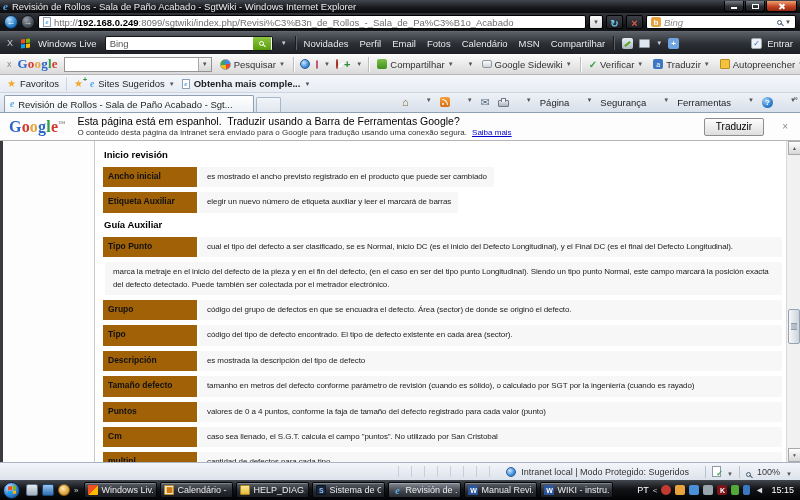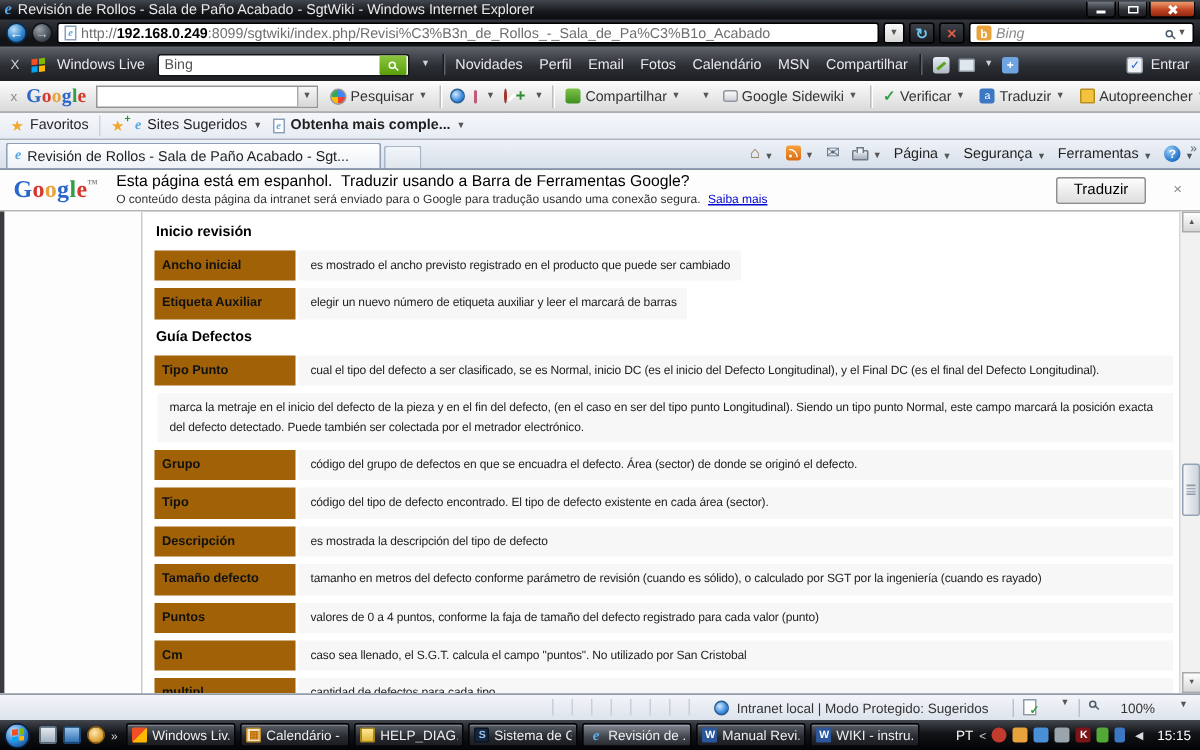--- a/index.html
+++ b/index.html
@@ -116,21 +116,21 @@
   .favitem{display:flex;align-items:center;gap:4px;white-space:nowrap}
 
   
   .tabbar{height:20px;flex:none;display:flex;align-items:flex-end;padding:0 4px;font-size:9.5px;color:#1f1f1f;
           background:linear-gradient(#eef1f7,#d8e0eb);border-bottom:1px solid #8fa0b5;position:relative}
   .tab{height:17px;width:250px;display:flex;align-items:center;gap:4px;padding:0 5px;white-space:nowrap;overflow:hidden;
        background:linear-gradient(#ffffff,#eef2f7);border:1px solid #8fa0b5;border-bottom:none;border-radius:2px 2px 0 0}
   .tabstub{height:15px;width:25px;margin-left:2px;background:linear-gradient(#f2f5f9,#e0e6ef);
            border:1px solid #a9b6c7;border-bottom:none;border-radius:2px 2px 0 0}
   .cmds{margin-left:auto;display:flex;align-items:center;gap:8px;height:100%;padding-bottom:1px}
-  .cmd{display:flex;align-items:flex-end;gap:3px;white-space:nowrap}
+  .cmd{display:flex;align-items:flex-start;gap:17px;white-space:nowrap}
   .i-home::after{content:"\2302";color:#8a6d3b;font-size:11px;line-height:1}
   .i-feed{width:10px;height:10px;border-radius:2px;background:linear-gradient(#f6a13b,#d96d12);position:relative}
   .i-feed::before{content:"";position:absolute;left:2px;bottom:2px;width:2px;height:2px;background:#fff;border-radius:50%}
   .i-feed::after{content:"";position:absolute;left:2px;bottom:2px;width:5px;height:5px;border:1.4px solid #fff;
                  border-left:none;border-bottom:none;border-radius:0 100% 0 0}
   .i-mail::after{content:"\2709";color:#5a6b7d;font-size:11px;line-height:1}
   .i-print{width:11px;height:7px;background:linear-gradient(#e6eaef,#aab2bc);border:1px solid #6f7b88;border-radius:1px;position:relative;margin-top:3px}
   .i-print::before{content:"";position:absolute;top:-3px;left:2px;right:2px;height:3px;background:#f0f3f6;border:1px solid #6f7b88;border-bottom:none}
   .i-help{width:11px;height:11px;border-radius:50%;background:radial-gradient(circle at 35% 30%,#9ed0f5,#2e7fd2 60%,#14528f);
           color:#fff;font-size:8px;font-weight:bold;display:flex;align-items:center;justify-content:center}
@@ -169,21 +169,21 @@
   .sthumb::after{content:"";width:6px;height:5px;border-top:1px solid #8c9aa9;border-bottom:1px solid #8c9aa9;
                  background:linear-gradient(#8c9aa9 1px,transparent 1px) center/6px 2px}
 
   
   .statusbar{height:18px;flex:none;display:flex;align-items:center;gap:6px;padding:0 8px;font-size:9px;color:#333;
              background:linear-gradient(#f3f5f9,#dde3ec);border-top:1px solid #a9b3c2}
   .segs{display:flex;height:11px;margin-left:auto}
   .seg{width:13px;border-right:1px solid #c7cfda}
   .zone{display:flex;align-items:center;gap:5px;white-space:nowrap;margin:0 10px}
   .sb-sep{width:1px;height:12px;background:#b9c2cf}
-  .sb-grp{display:flex;align-items:flex-start;gap:16px;white-space:nowrap}
+  .sb-grp{display:flex;align-items:flex-end;gap:6px;white-space:nowrap}
   .i-doccheck{width:9px;height:11px;background:#fff;border:1px solid #8e99a6;position:relative}
   .i-doccheck::after{content:"\2713";position:absolute;right:-3px;bottom:-2px;color:#2f9e44;font-size:8px;font-weight:bold}
 
   
   .taskbar{height:20px;flex:none;display:flex;align-items:center;gap:3px;padding:0 3px;color:#eee;font-size:9px;
            background:linear-gradient(#42474e,#121316 45%,#020304)}
   .orb{width:17px;height:17px;border-radius:50%;border:1px solid #061f3c;flex:none;display:flex;align-items:center;
        justify-content:center;background:radial-gradient(circle at 35% 30%,#bfe3ff,#2e7fd2 55%,#0a3e77)}
   .orb .liveflag{width:8px;height:8px}
   .ql{display:flex;gap:4px;align-items:center;margin:0 3px}
@@ -447,21 +447,21 @@
           <div class="term">Ancho inicial</div>
           <div class="def">es mostrado el ancho previsto registrado en el producto que puede ser cambiado</div>
         </div>
         <div class="drow fit">
           <div class="term">Etiqueta Auxiliar</div>
           <div class="def">elegir un nuevo número de etiqueta auxiliar y leer el marcará de barras</div>
         </div>
       </div>
 
       <div class="sec2">
-        <div class="sec-h">Guía Defectos</div>
+        <div class="sec-h">Guía Auxiliar</div>
         <div class="drow full">
           <div class="term">Tipo Punto</div>
           <div class="def">cual el tipo del defecto a ser clasificado, se es Normal, inicio DC (es el inicio del Defecto Longitudinal), y el Final DC (es el final del Defecto Longitudinal).</div>
         </div>
         <div class="drow full">
           <div class="def">marca la metraje en el inicio del defecto de la pieza y en el fin del defecto, (en el caso en ser del tipo punto Longitudinal). Siendo un tipo punto Normal, este campo marcará la posición exacta del defecto detectado. Puede también ser colectada por el metrador electrónico.</div>
         </div>
         <div class="drow full">
           <div class="term">Grupo</div>
           <div class="def">código del grupo de defectos en que se encuadra el defecto. Área (sector) de donde se originó el defecto.</div>

